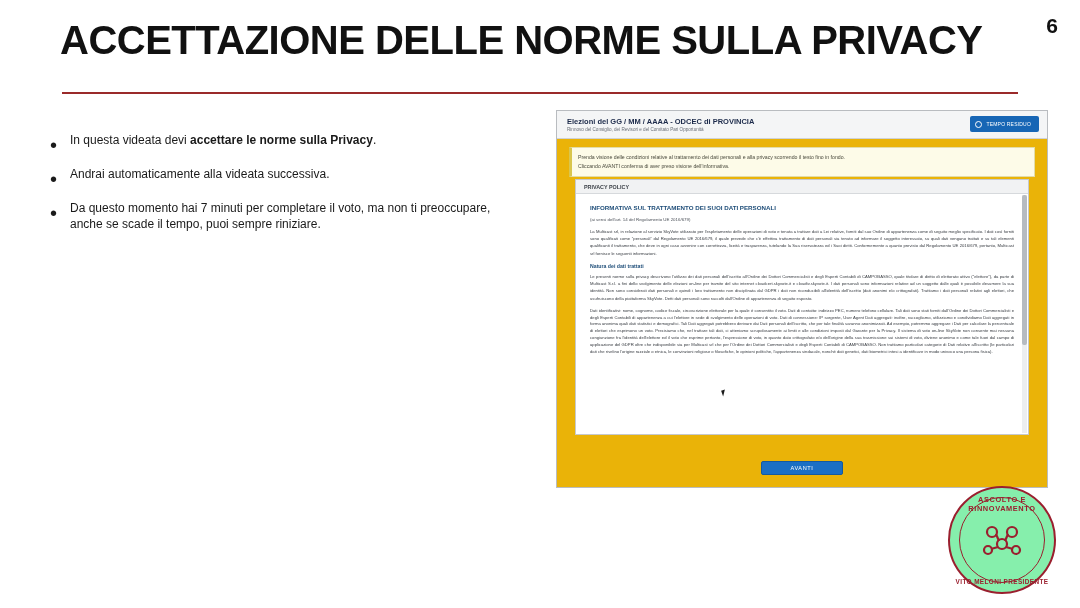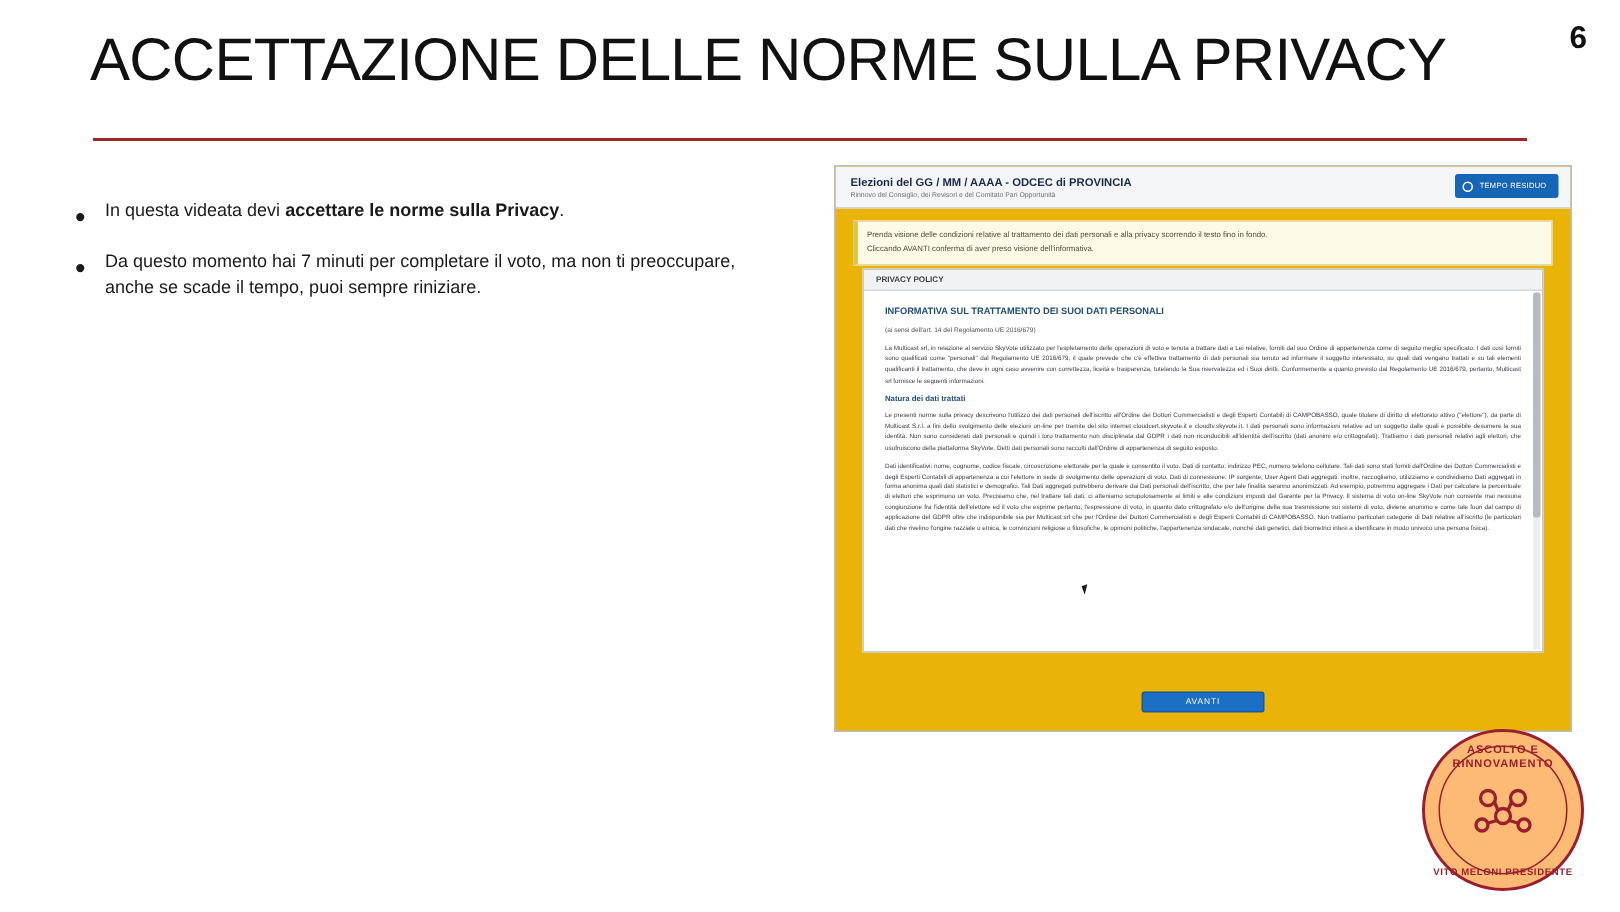--- a/index.html
+++ b/index.html
@@ -15,21 +15,21 @@
     position: relative;
   }
 
   
   .slide-title {
     position: absolute;
     left: 60px;
     top: 18px;
     width: 960px;
     font-size: 40px;
-    font-weight: normal;
+    font-weight: bold;
     color: #111111;
     letter-spacing: -0.5px;
     white-space: nowrap;
   }
   .slide-number {
     position: absolute;
     right: 22px;
     top: 14px;
     font-size: 21px;
     font-weight: bold;
@@ -246,21 +246,21 @@
   
   .logo {
     position: absolute;
     right: 24px;
     bottom: 14px;
     width: 108px;
     height: 108px;
     border-radius: 50%;
     border: 2px solid #9a1f2e;
     box-sizing: border-box;
-    background: #fdba74;
+    background: #86efac;
   }
   .logo-inner {
     position: absolute;
     left: 9px; top: 9px;
     width: 86px; height: 86px;
     border-radius: 50%;
     border: 1px solid #9a1f2e;
     box-sizing: border-box;
   }
   .logo-top {
@@ -293,20 +293,23 @@
 </head>
 <body>
 
 <div class="slide-title">ACCETTAZIONE DELLE NORME SULLA PRIVACY</div>
 <div class="slide-number">6</div>
 <div class="title-rule"></div>
 
 <div class="bullets">
   <div class="bullet">
     <span>In questa videata devi </span><b>accettare le norme sulla Privacy</b><span>.</span>
+  </div>
+  <div class="bullet">
+    <span>Andrai automaticamente alla videata successiva.</span><b></b><span></span>
   </div>
   <div class="bullet">
     <span>Da questo momento hai 7 minuti per completare il voto, ma non ti preoccupare, anche se scade il tempo, puoi sempre riniziare.</span><b></b><span></span>
   </div>
 </div>
 
 <div class="shot">
 
   <div class="shot-header">
     <div class="shot-head-title">Elezioni del GG / MM / AAAA - ODCEC di PROVINCIA</div>

